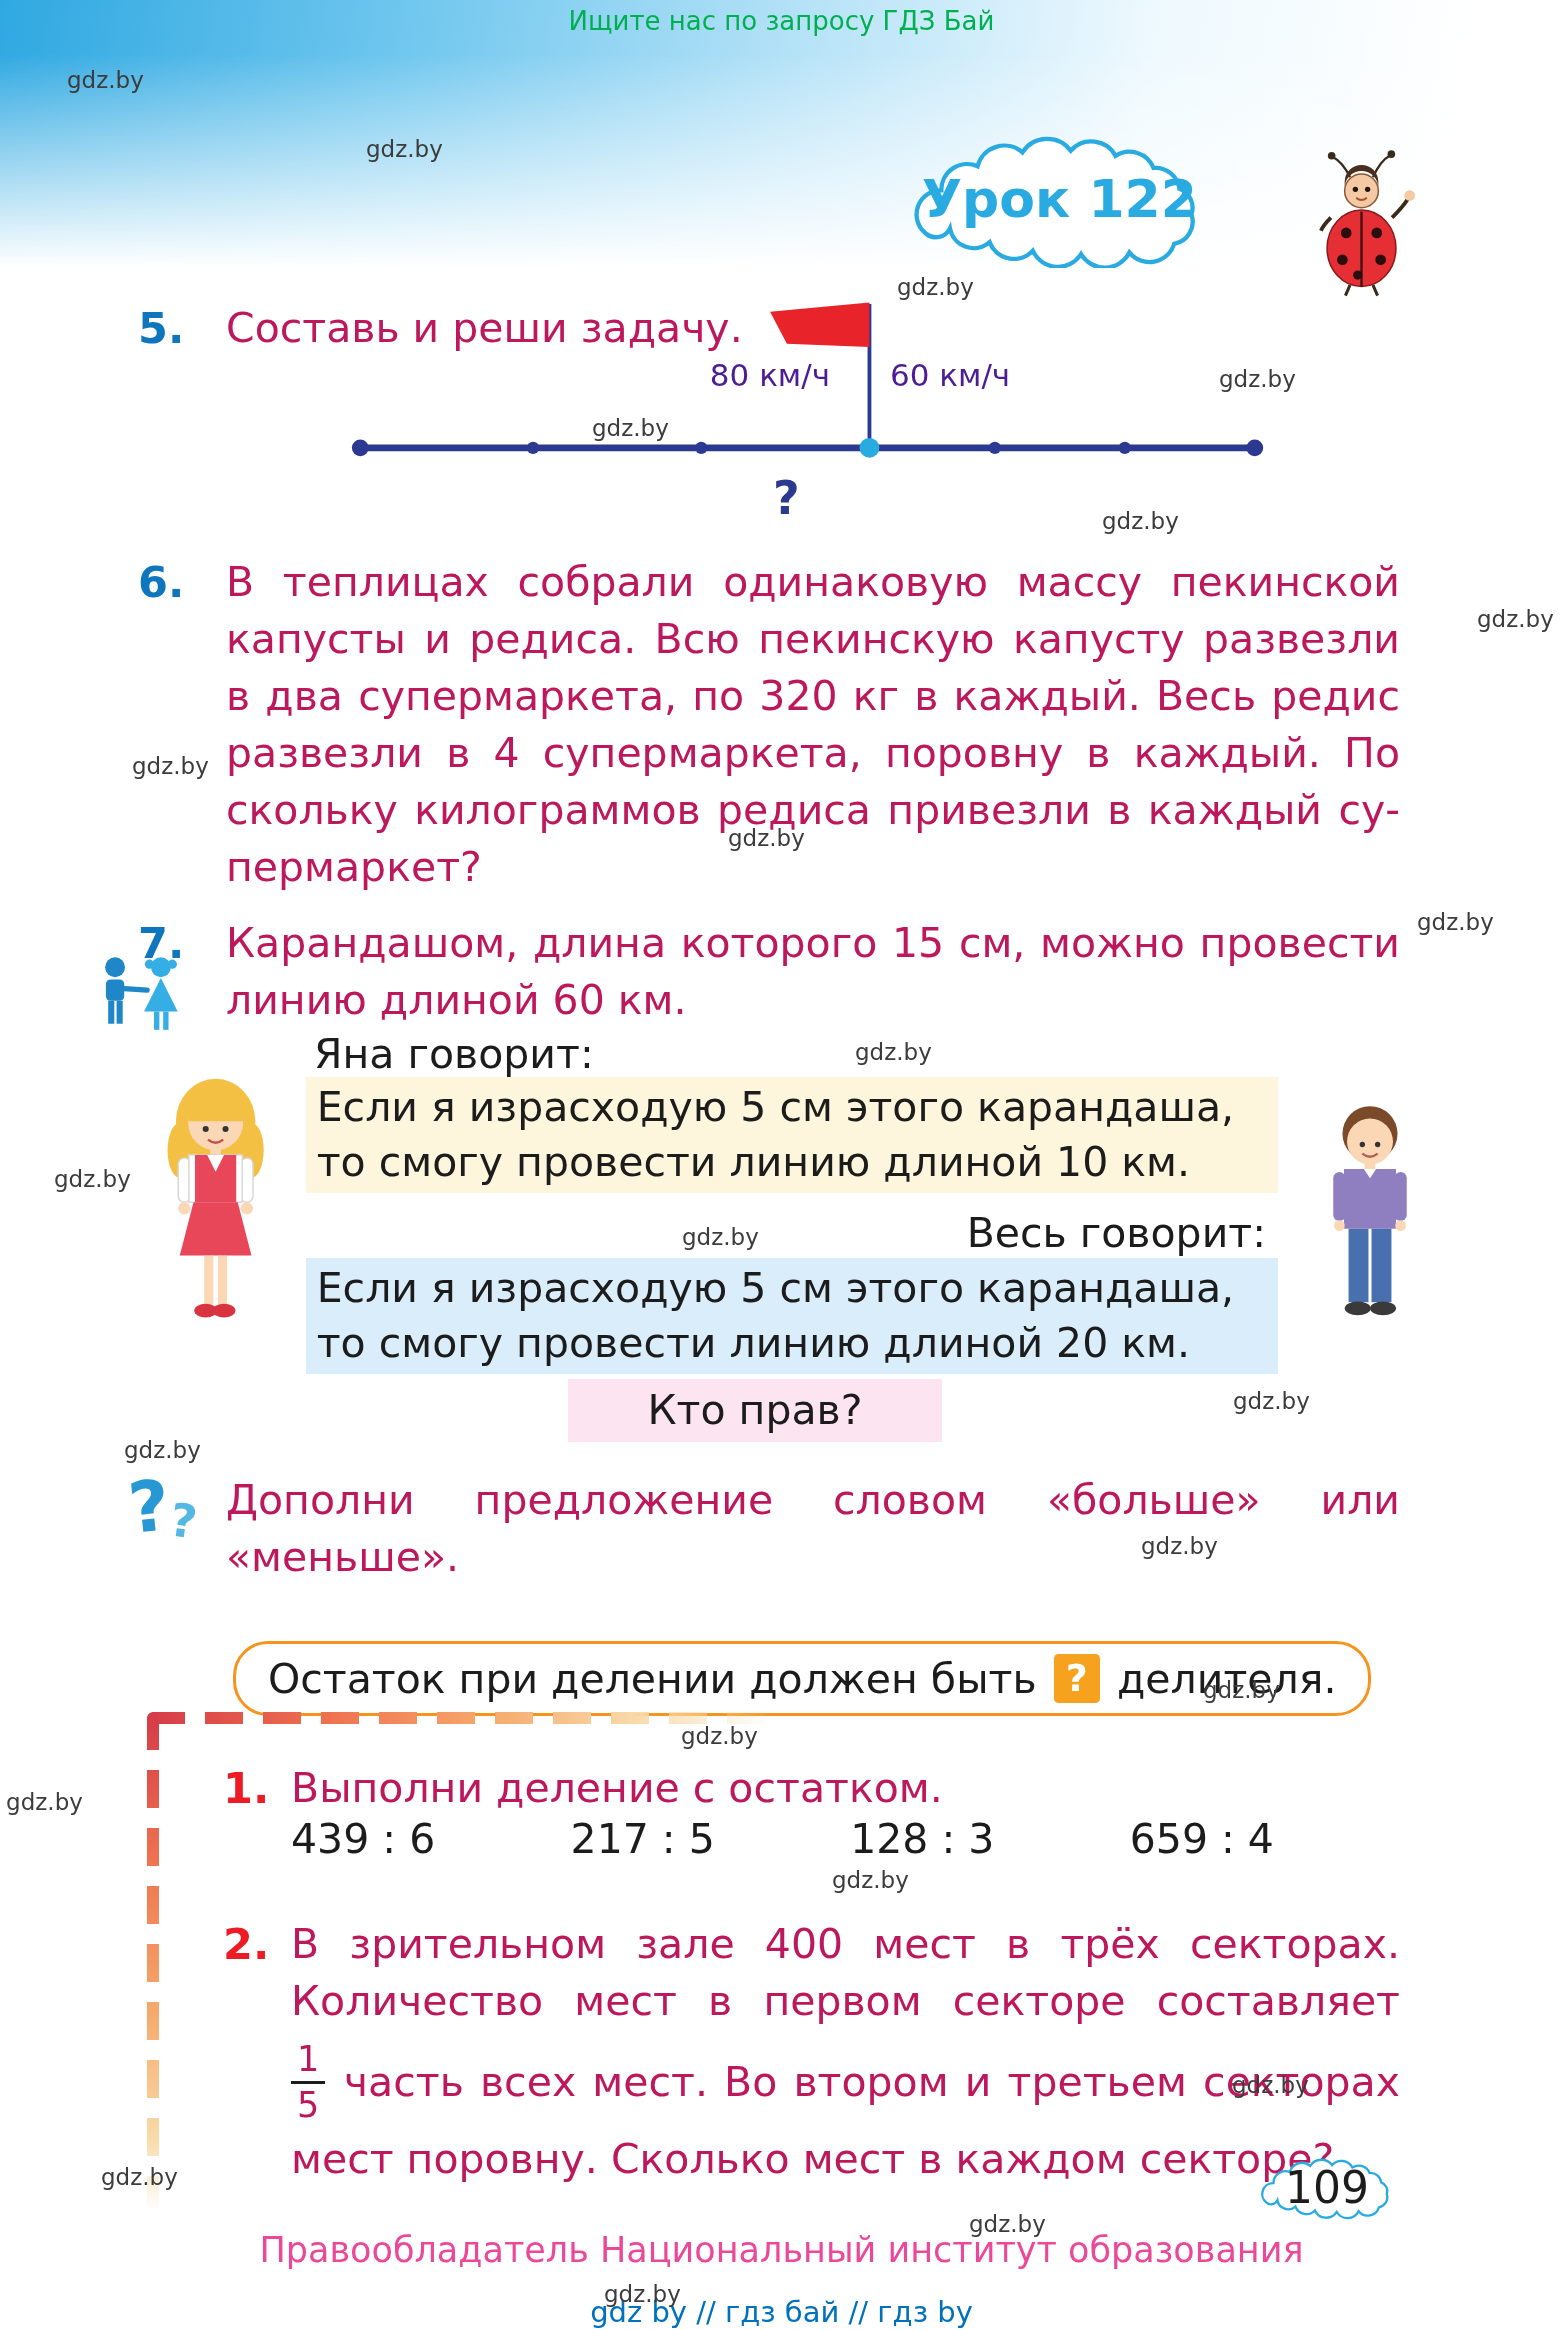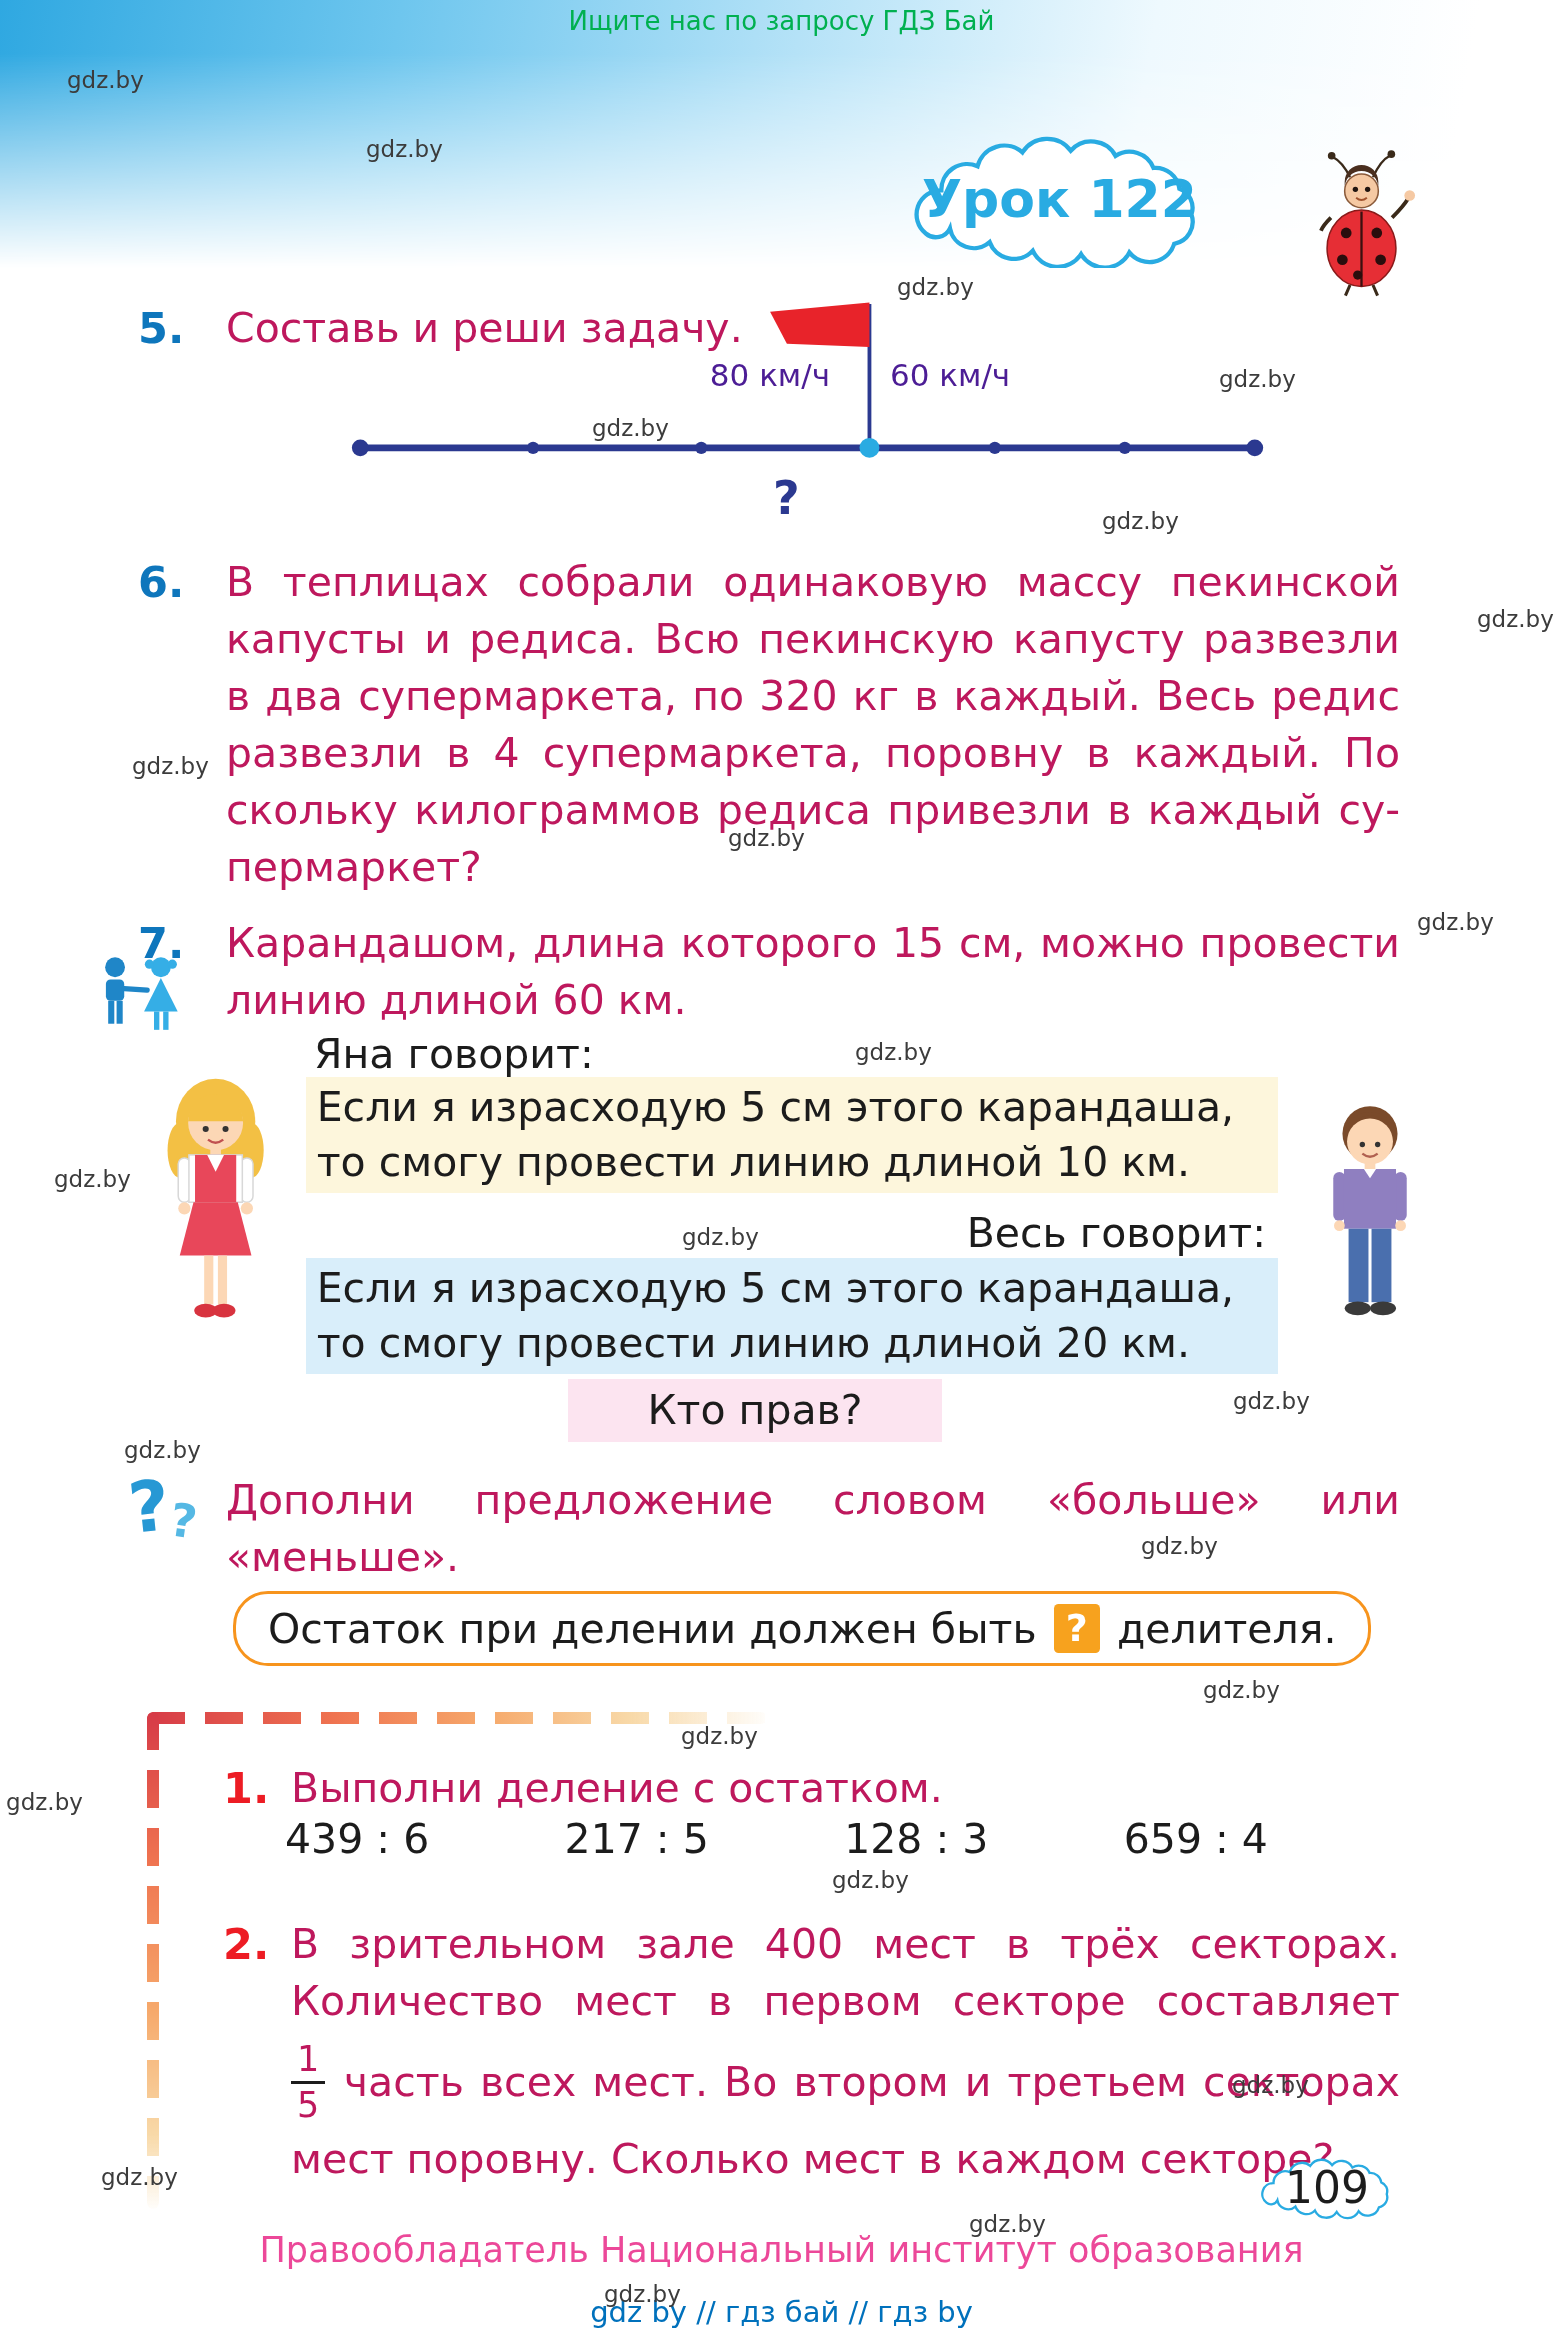--- a/index.html
+++ b/index.html
@@ -196,32 +196,32 @@
   <div class="abs who" style="left:568px;top:1379px;width:374px;height:63px;">Кто прав?</div>
 
   <div class="qicon">
     <span class="q1">?</span><span class="q2">?</span>
   </div>
   <div class="abs body" style="left:226px;top:1472px;width:1174px;">
       <div class="jline">Дополни предложение словом «больше» или</div>
       <div class="jlast">«меньше».</div>
     </div>
 
-  <div class="abs rulebox" style="left:233px;top:1591px;height:69px;">
+  <div class="abs rulebox" style="left:233px;top:1641px;height:69px;">
     <span>Остаток при делении должен быть</span>
     <span class="chip">?</span>
     <span>делителя.</span>
   </div>
 
   <div class="dash-h"></div>
   <div class="dash-v"></div>
 
   <div class="abs rednum" style="left:223px;top:1760px;">1.</div>
   <div class="abs body" style="left:291px;top:1760px;white-space:nowrap;">Выполни деление с остатком.</div>
-  <div class="abs divrow" style="left:285px;top:1815px;width:983px;">
+  <div class="abs divrow" style="left:291px;top:1815px;width:983px;">
       <span class="ditem">439 : 6</span>
       <span class="ditem">217 : 5</span>
       <span class="ditem">128 : 3</span>
       <span class="ditem">659 : 4</span>
     </div>
 
   <div class="abs rednum" style="left:223px;top:1916px;">2.</div>
   <div class="abs body" style="left:291px;top:1916px;width:1109px;">
     <div class="jline">В зрительном зале 400 мест в трёх секторах.</div>
     <div class="jline">Количество мест в первом секторе составляет</div>

